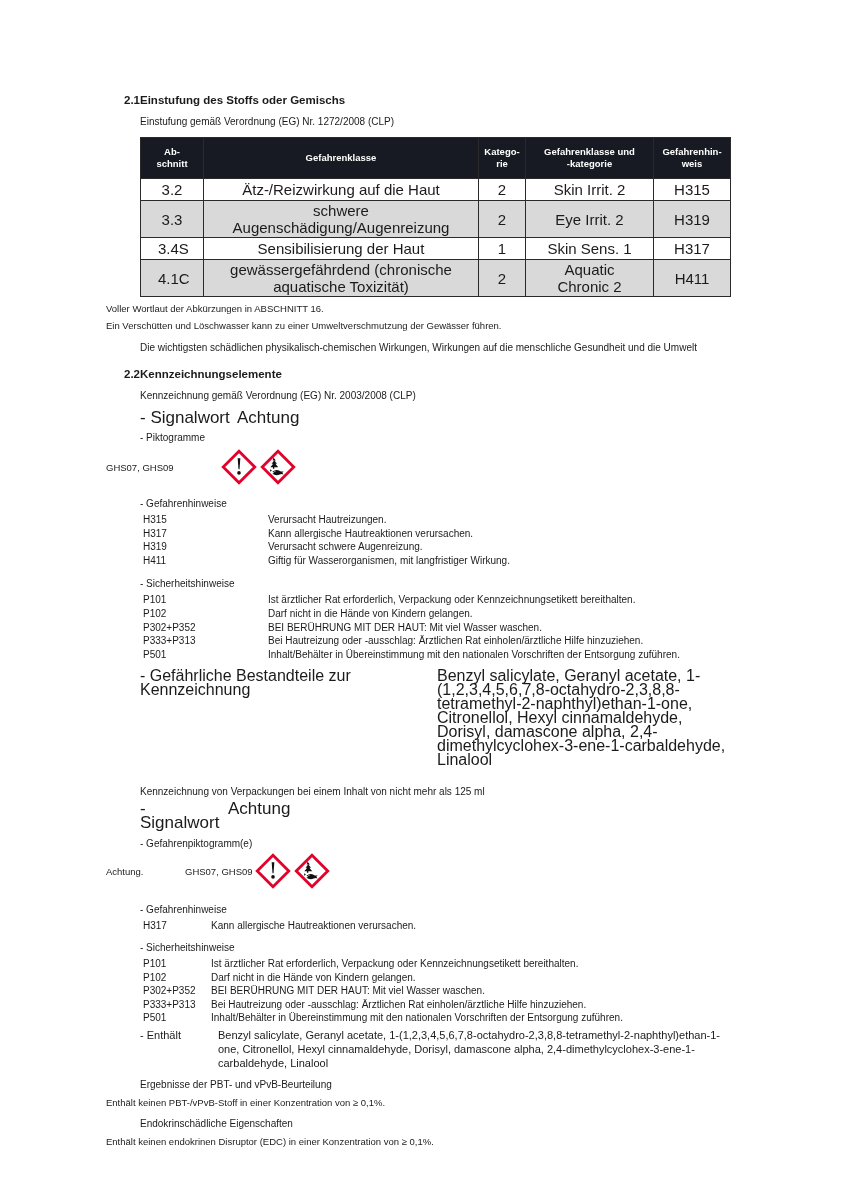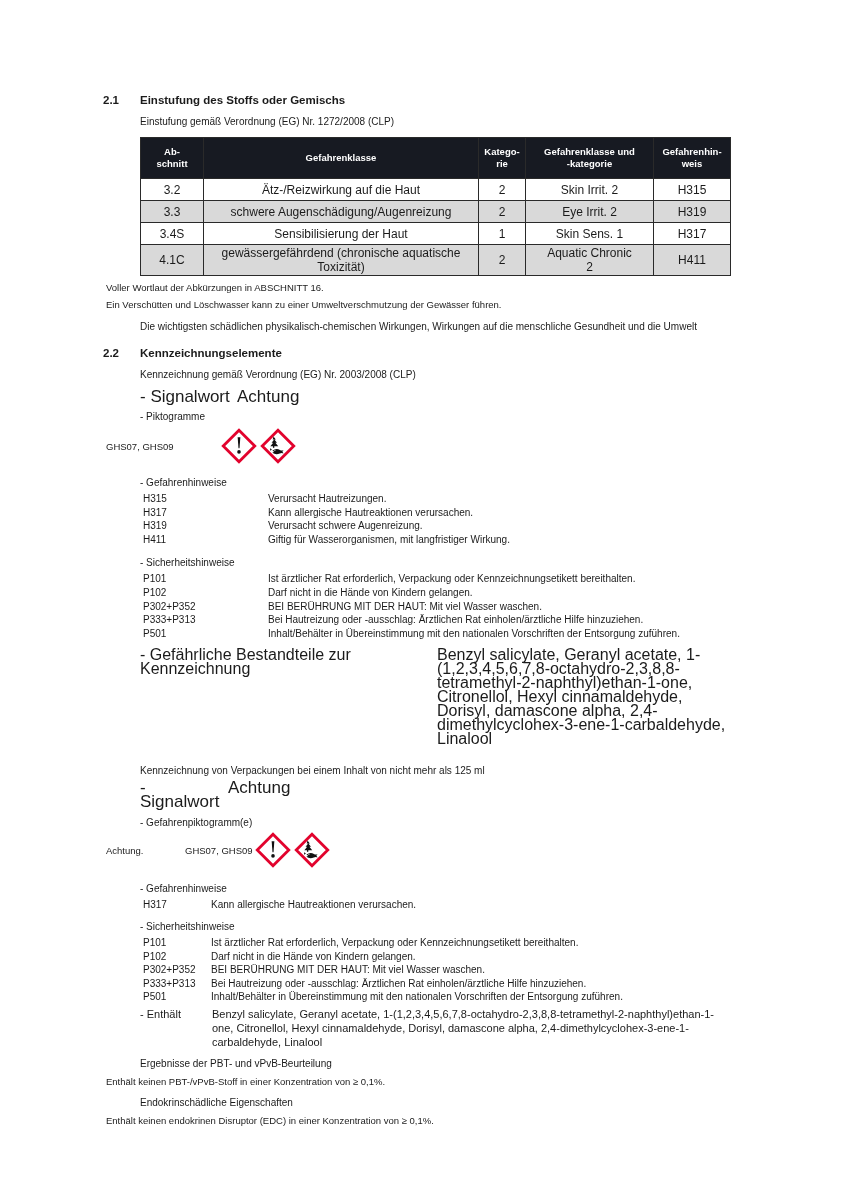--- a/index.html
+++ b/index.html
@@ -7,36 +7,36 @@
     width:849px;height:1200px;background:#ffffff;position:relative;
     font-family:"Liberation Sans","DejaVu Sans",sans-serif;color:#1b1b1b;
     -webkit-font-smoothing:antialiased;
   }
   .content{position:absolute;left:103px;top:83px;width:646px;}
   .bar{
     background:#212a5a;color:#ffffff;font-weight:bold;font-size:12.5px;
     height:18px;line-height:18px;padding-left:5px;
   }
   .sec-head{display:flex;margin-top:11px;font-weight:bold;font-size:11.5px;}
-  .sec-num{width:37px;flex:0 0 37px;}
+  .sec-num{width:37px;flex:0 0 37px;text-align:right;}
   .indent{margin-left:37px;}
   .body-text{font-size:10px;line-height:14px;}
   .small-text{font-size:9.5px;line-height:12px;margin-left:3px;}
   .mt9{margin-top:9px;} .mt8{margin-top:8px;} .mt7{margin-top:7px;}
   .mt6{margin-top:6px;} .mt5{margin-top:5px;} .mt4{margin-top:4px;}
   .mt12{margin-top:12px;} .mt13{margin-top:13px;} .mt18{margin-top:18px;}
   .mt3{margin-top:3px;} .mt2{margin-top:2px;} .mt10{margin-top:10px;} .mt14{margin-top:14px;}
 
   table.cls{border-collapse:collapse;margin-top:8px;width:590px;table-layout:fixed;}
   table.cls th,table.cls td{border:1px solid #2a2a2a;text-align:center;vertical-align:middle;}
   table.cls th{
     background:#171a22;color:#ffffff;font-weight:bold;font-size:9.5px;
     white-space:pre-line;height:36px;line-height:12px;padding:2px 3px;
   }
-  table.cls td{font-size:12px;height:19px;padding:1px 17px;background:#ffffff;}
+  table.cls td{font-size:15px;height:19px;padding:1px 17px;background:#ffffff;}
   table.cls tr.alt td{background:#d9d9d9;}
   table.cls col.c1{width:63px;} table.cls col.c2{width:275px;}
   table.cls col.c3{width:47px;} table.cls col.c4{width:128px;} table.cls col.c5{width:77px;}
 
   .wrap590{max-width:592px;}
   .label-row{display:flex;font-size:17px;line-height:14px;}
   .label-row .lab{flex:0 0 97px;}
   .label-row.narrow .lab{flex:0 0 88px;}
 
   .stmt-list{padding-left:3px;}
@@ -48,21 +48,21 @@
   .picto-row{display:flex;align-items:center;margin-left:3px;}
   .picto-codes{font-size:9.5px;flex:0 0 115px;color:#1b1b1b;}
   .picto-caption{font-size:9.5px;flex:0 0 79px;}
   .picto-codes2{font-size:9.5px;flex:0 0 70px;}
   .ghs{width:36px;height:36px;margin-right:3px;flex:0 0 auto;}
 
   .two-col{display:flex;font-size:16px;line-height:14px;}
   .two-col .left{flex:0 0 297px;}
   .two-col .right{flex:0 0 292px;max-width:292px;}
 
-  .contains-row{display:flex;font-size:11px;line-height:14px;}
+  .contains-row{display:flex;font-size:11px;line-height:14px;gap:6px;}
   .contains-row .lab{flex:0 0 72px;}
   .contains-row .val{flex:1;max-width:512px;}
 </style>
 </head>
 <body>
 
 <svg width="0" height="0" style="position:absolute">
   <defs>
     <g id="ghs-diamond">
       <polygon points="32,4 60,32 32,60 4,32" fill="#ffffff" stroke="#e2032d" stroke-width="5"></polygon>

